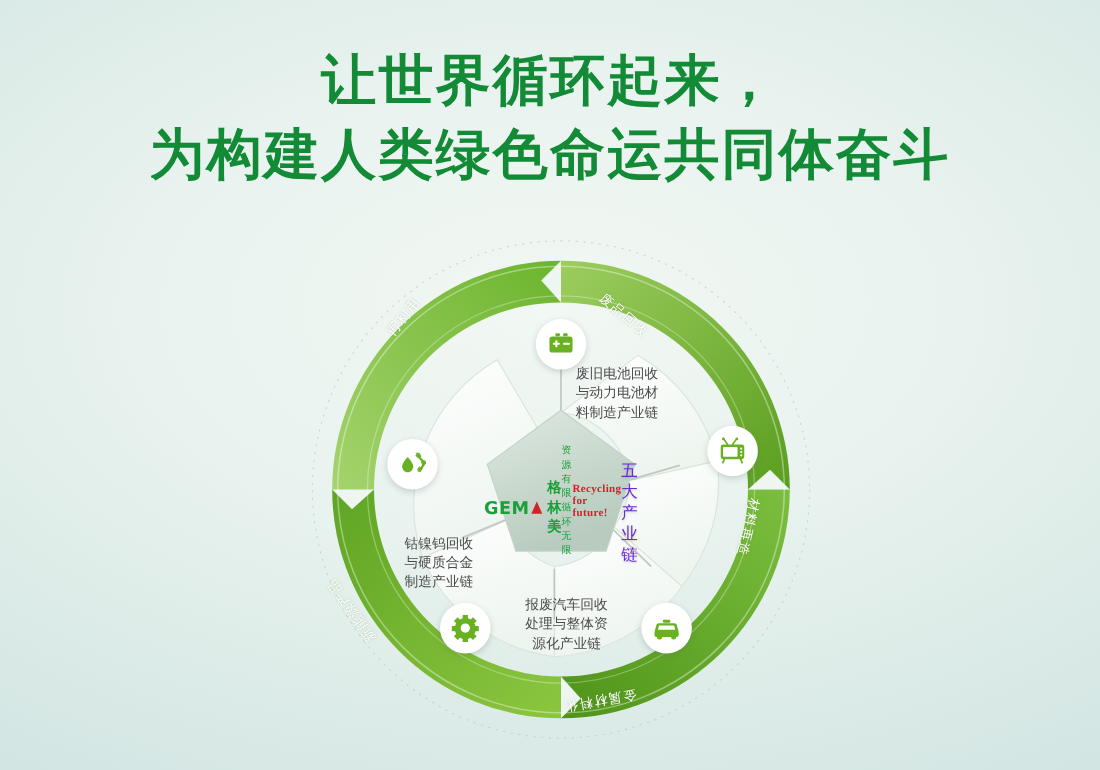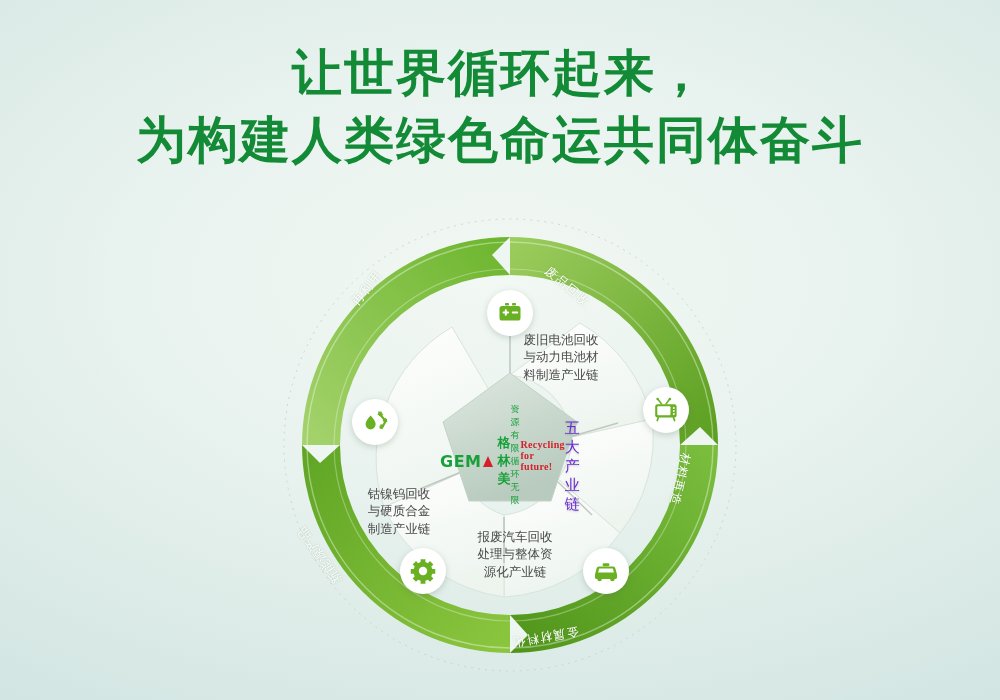--- a/index.html
+++ b/index.html
@@ -189,21 +189,21 @@
       <div class="logo-slogan">资源有限  循环无限</div>
       <div class="logo-en">Recycling for future!</div>
       <div class="hub-title">五大产业链</div>
     </div>
 
     <div class="seg-label" style="left:222px; top:118px; width:118px;">废旧电池回收
 与动力电池材
 料制造产业链</div>
 
 
-    <div class="seg-label" style="left:176px; top:315px; width:118px;">报废汽车回收
+    <div class="seg-label" style="left:176px; top:328px; width:118px;">报废汽车回收
 处理与整体资
 源化产业链</div>
 
     <div class="seg-label" style="left:60px; top:272px; width:118px;">钴镍钨回收
 与硬质合金
 制造产业链</div>
 
 
     <div class="ring-label" style="left:68px; top:84px; transform:rotate(-52deg); transform-origin:left top;">再利用</div>
 

